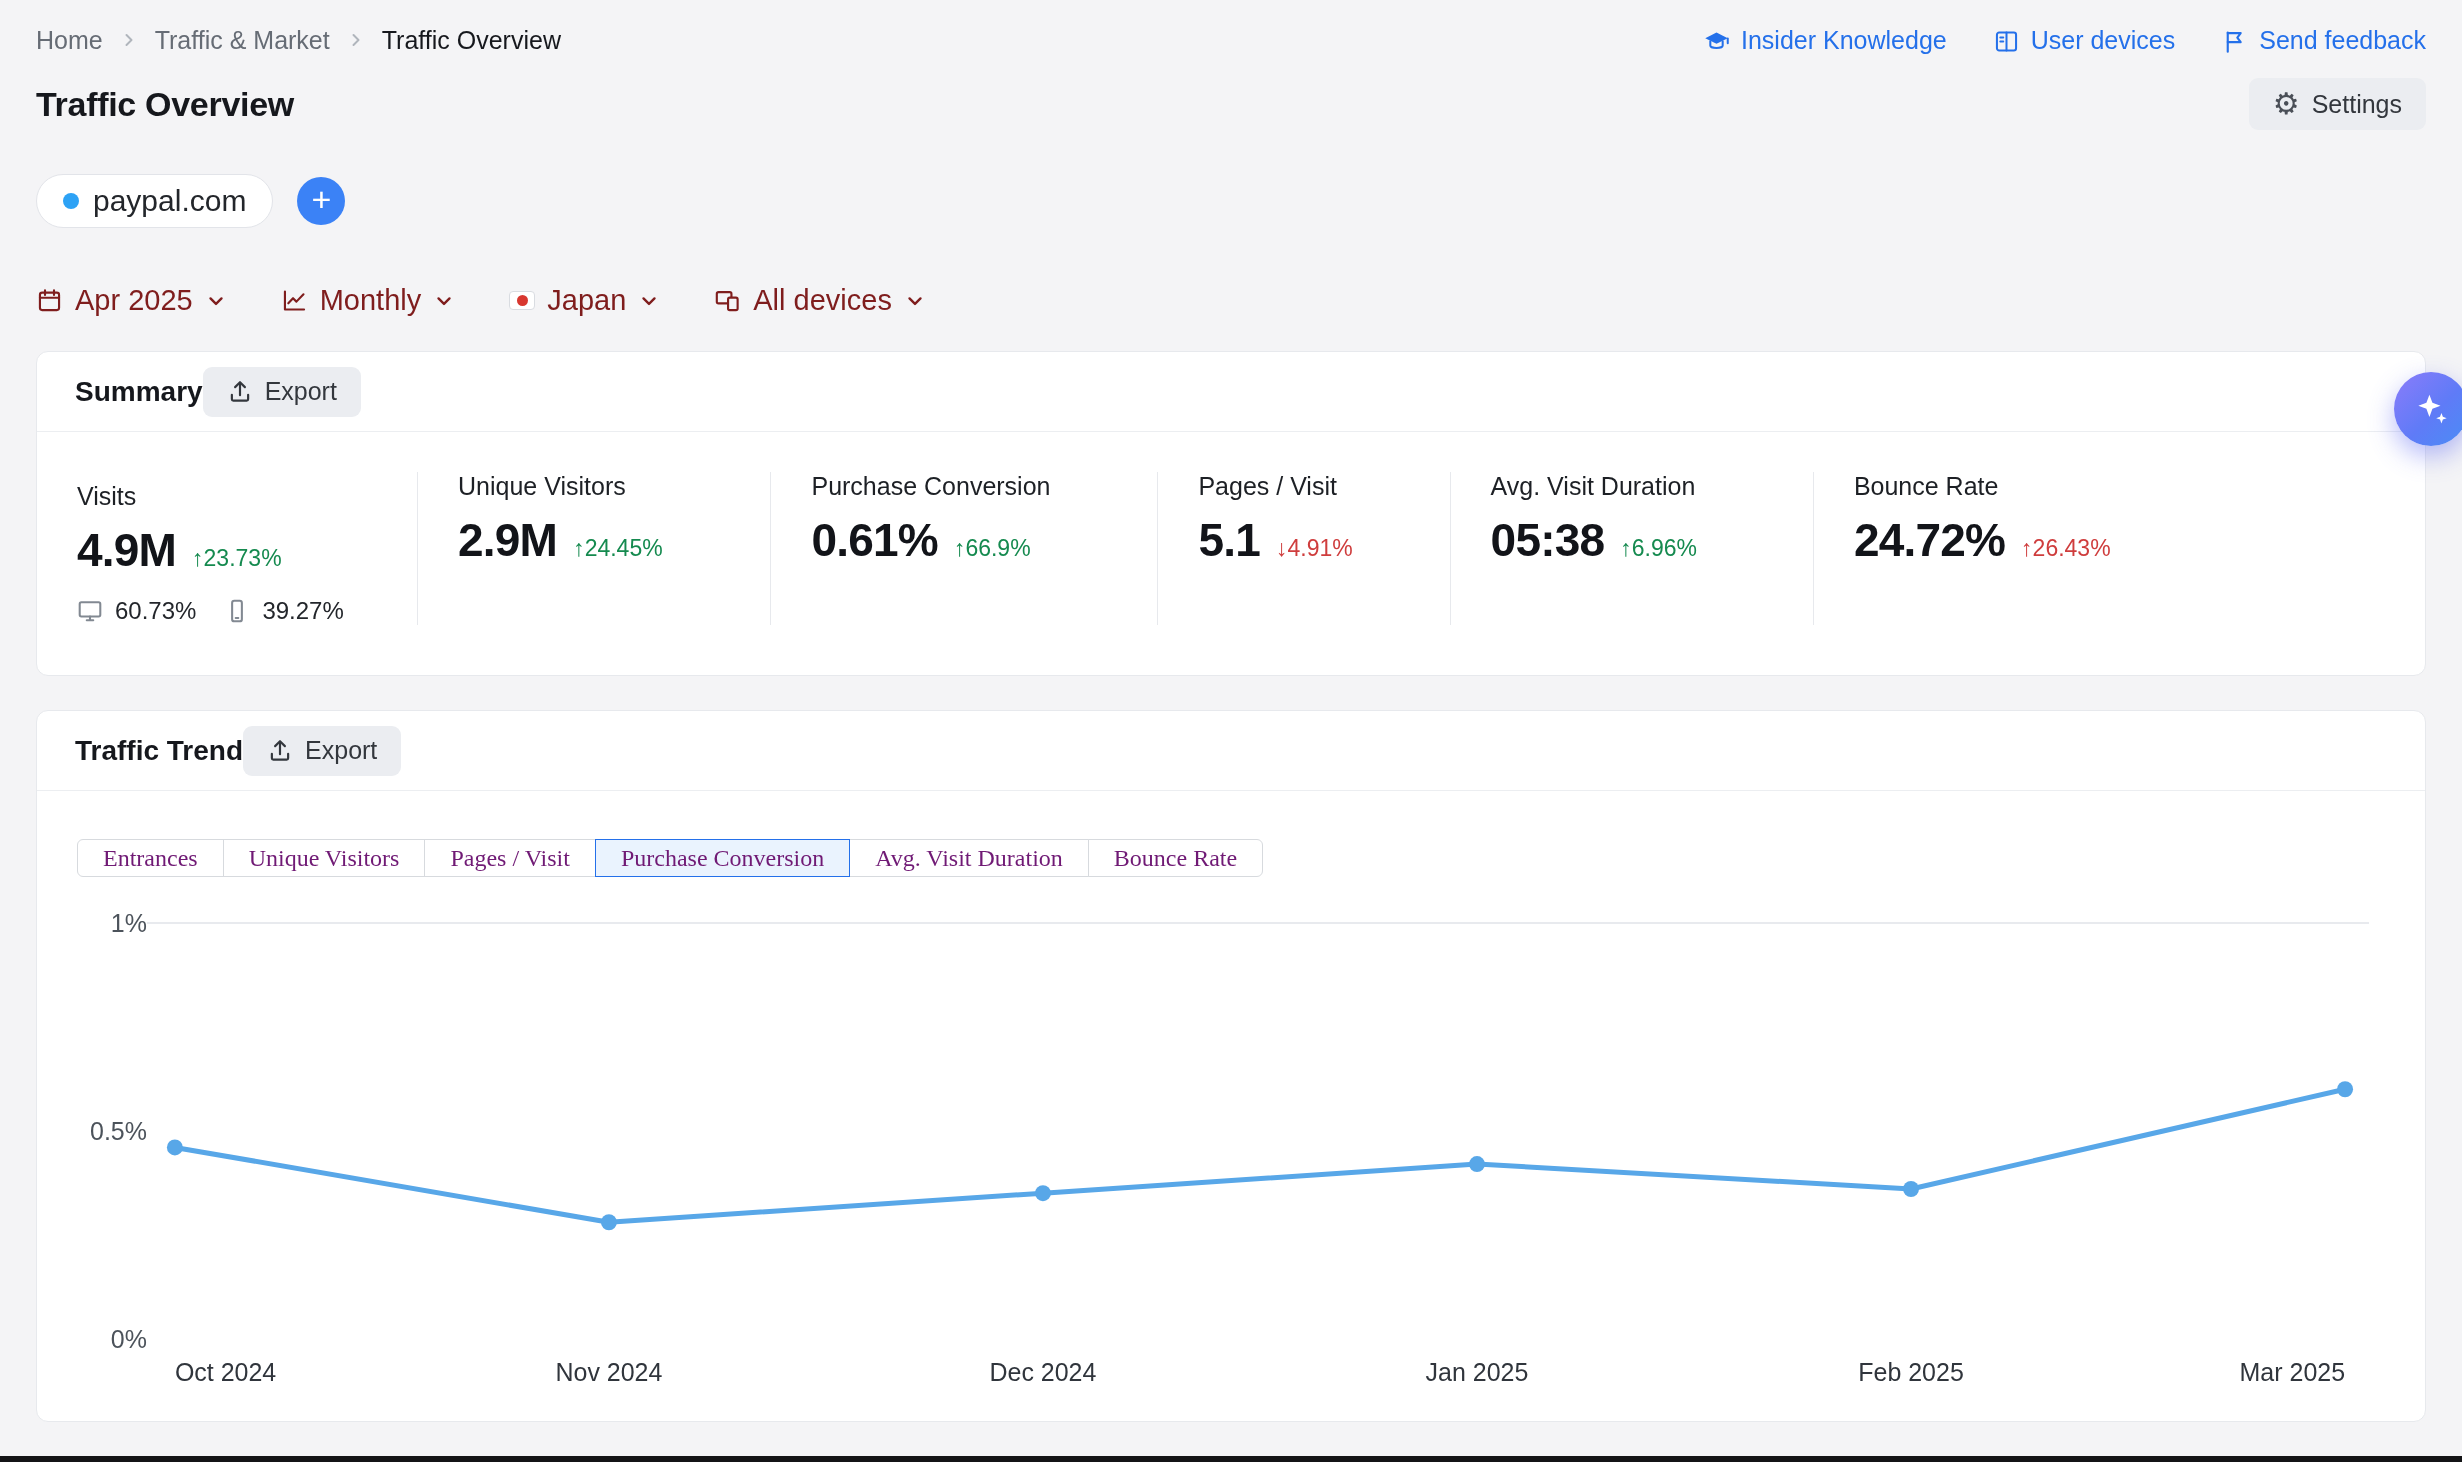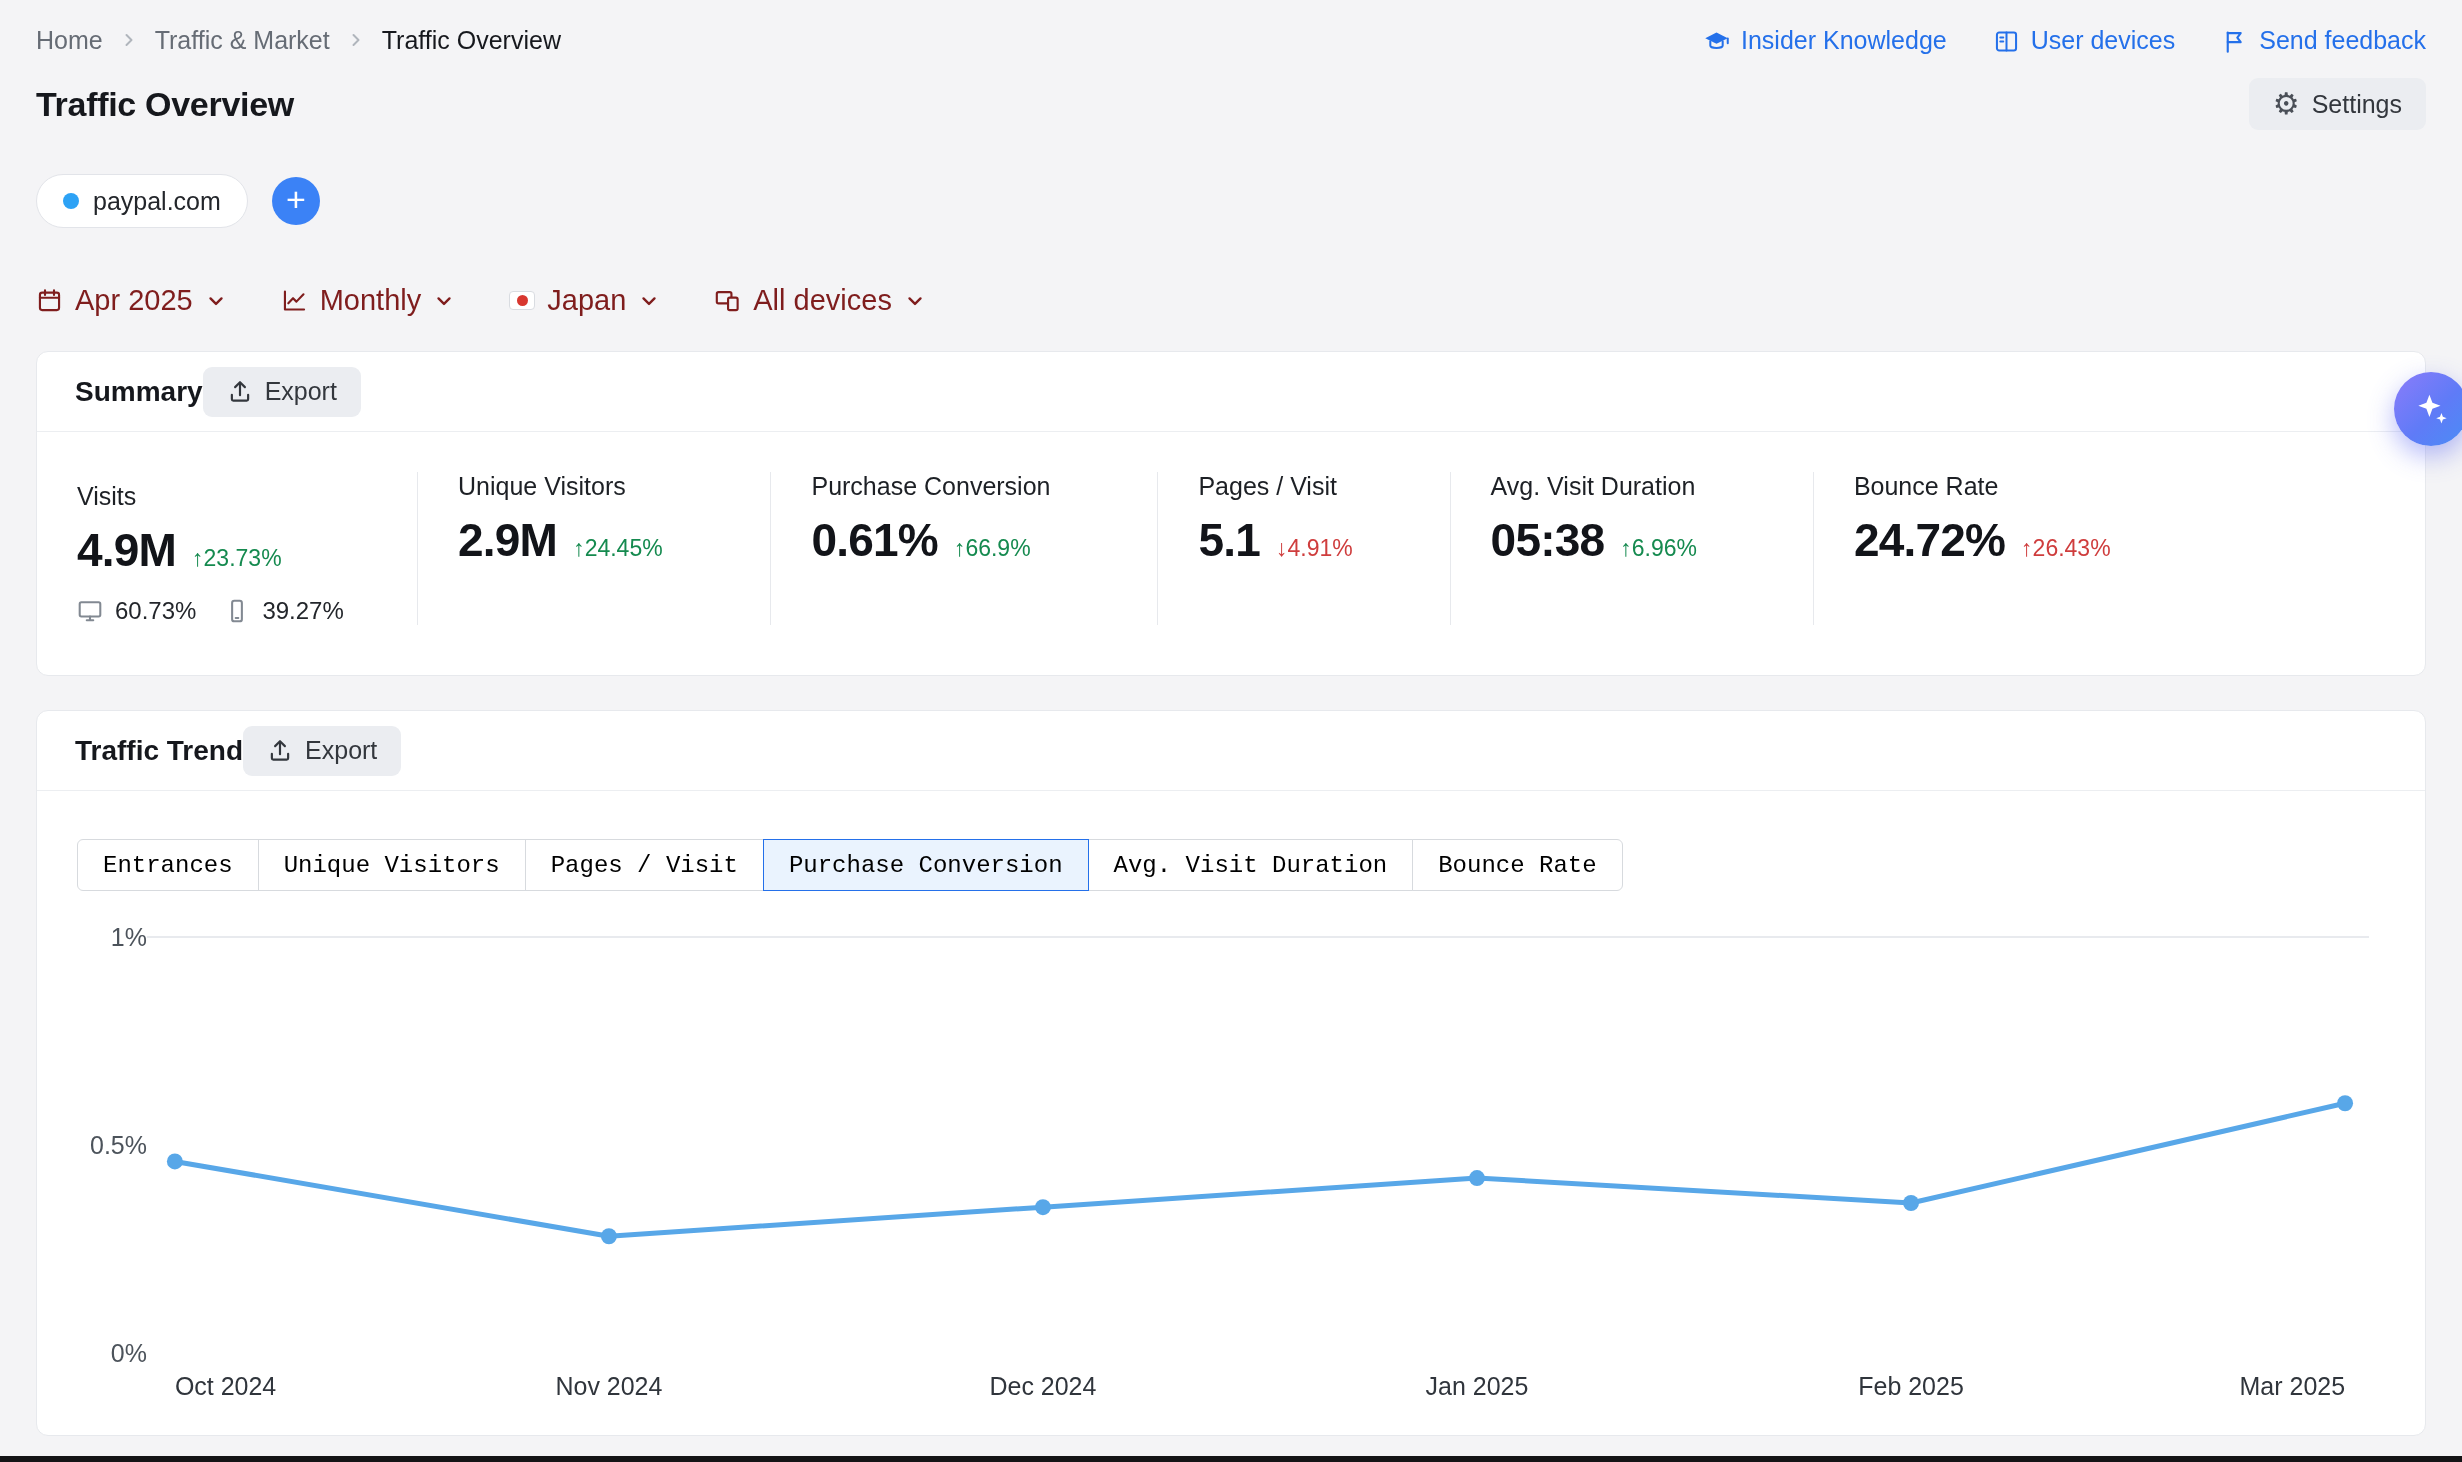--- a/index.html
+++ b/index.html
@@ -32,21 +32,21 @@
     background:#ebedf1; border:none; border-radius:9px;
     height:52px; padding:0 24px;
     font-size:25px; color:#33373d; font-family:inherit; cursor:pointer;
   }
   .gear-glyph { font-size:30px; line-height:1; color:#4a4f57; }
 
   .row-chip { display:flex; align-items:center; gap:24px; margin-top:44px; }
   .chip {
     display:flex; align-items:center; gap:14px;
     background:#fff; border:1.5px solid #e2e4e9; border-radius:28px;
-    height:54px; padding:0 26px; font-size:25px; color:#23262b; cursor:pointer;
+    height:54px; padding:0 26px; font-size:30px; color:#23262b; cursor:pointer;
   }
   .chip-dot { width:16px; height:16px; border-radius:50%; background:#2da2f5; }
   .add-btn {
     width:48px; height:48px; border-radius:50%; border:none;
     background:#3b82f6; color:#fff; font-size:34px; line-height:1;
     display:flex; align-items:center; justify-content:center; padding:0 0 4px; cursor:pointer;
   }
 
   .row-filters { display:flex; align-items:center; gap:54px; margin-top:56px; font-size:29px; color:#7f1d1d; }
   .filter { display:flex; align-items:center; gap:12px; cursor:pointer; }
@@ -73,24 +73,24 @@
   .metric-change { font-size:23px; }
   .metric-change.positive { color:#158a4f; }
   .metric-change.negative { color:#cf3d3d; }
   .device-split { display:flex; align-items:center; gap:12px; margin-top:20px; font-size:24px; color:#23262b; }
   .device-split .dev-ic { color:#828992; display:flex; }
   .device-split .dev-ic.second { margin-left:16px; }
 
   
   .tabs { display:flex; padding:48px 0 0 40px; }
   .tab {
-    height:52px; padding:0 25px; background:#fff;
+    height:38px; padding:0 25px; background:#fff;
     border:1px solid #d7dade; margin-left:-1px;
-    display:flex; align-items:center; font-size:24px; color:#000000;
-    cursor:pointer; position:relative; font-family:Liberation Mono, monospace;
+    display:flex; align-items:center; font-size:24px; color:#701a75;
+    cursor:pointer; position:relative; font-family:Liberation Serif, serif;
   }
   .tab:first-child { border-radius:6px 0 0 6px; margin-left:0; }
   .tab:last-child { border-radius:0 6px 6px 0; }
   .tab.active { border:1px solid #2470ea; background:#eaf3fe; z-index:2; }
 
   .chart-wrap { padding:16px 0 8px; }
   .chart-wrap svg { display:block; width:100%; height:auto; }
   .tick { font-size:25px; fill:#4c535b; }
   .xlab { font-size:25px; fill:#30353c; }
 

